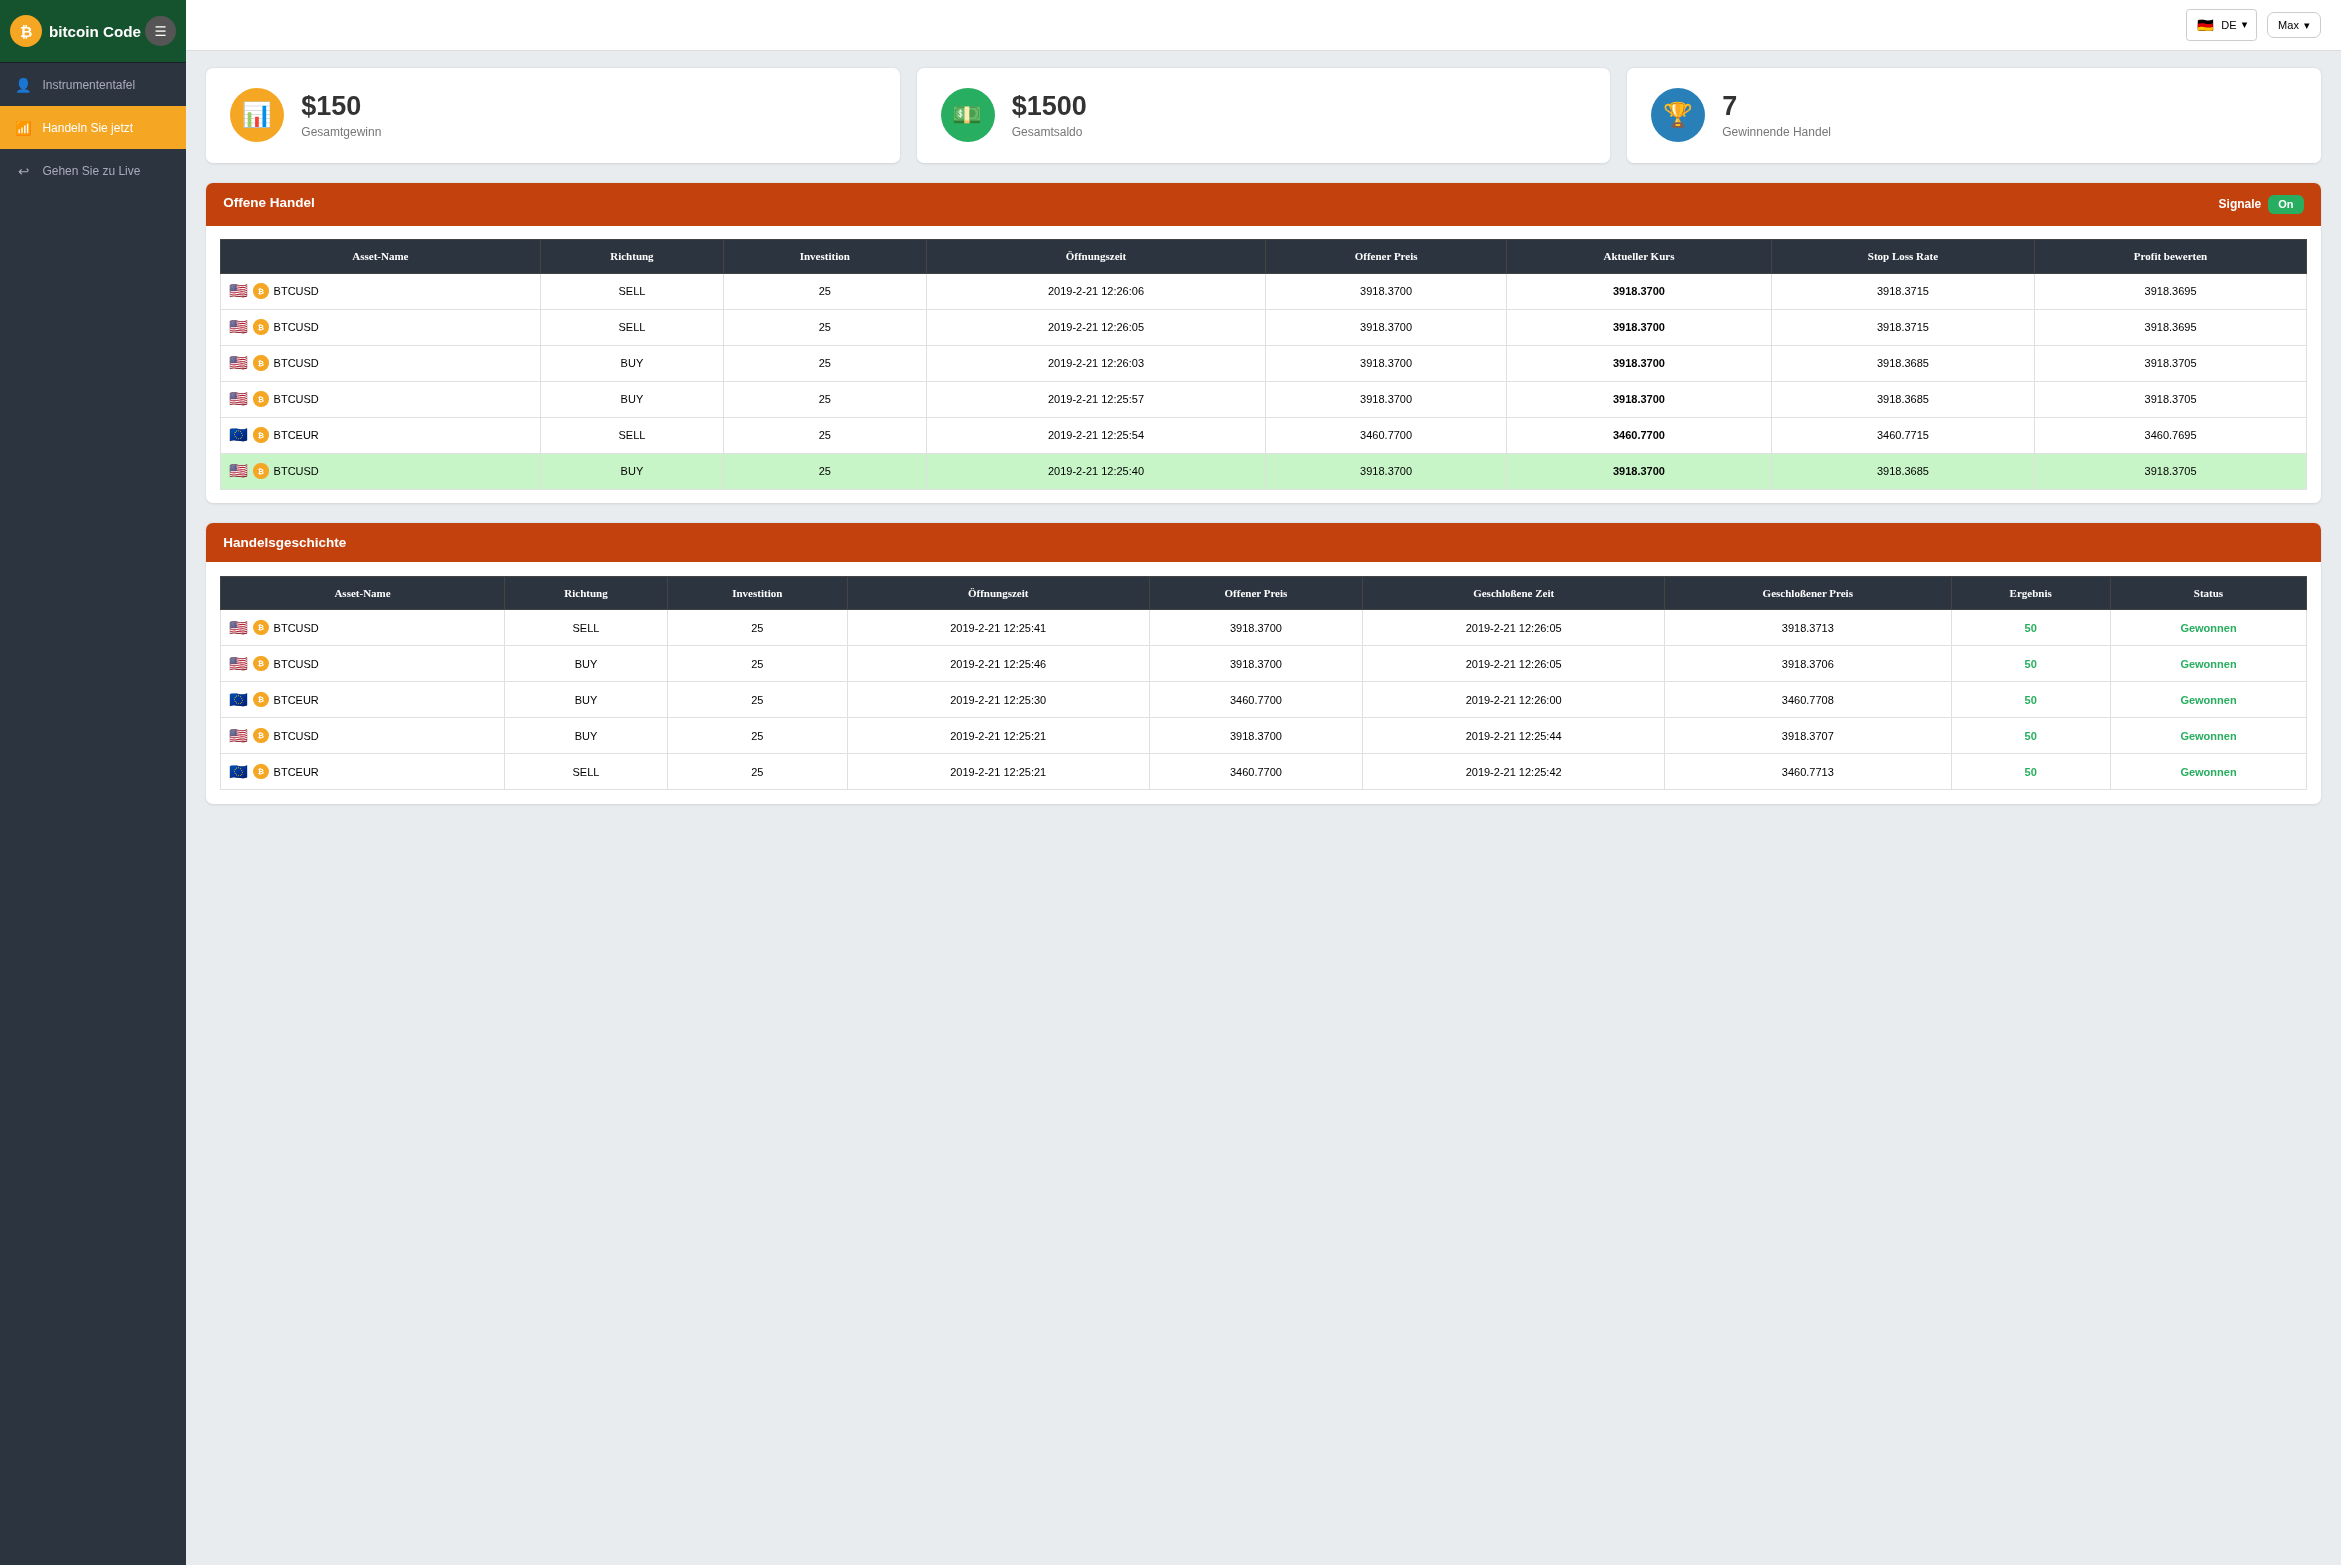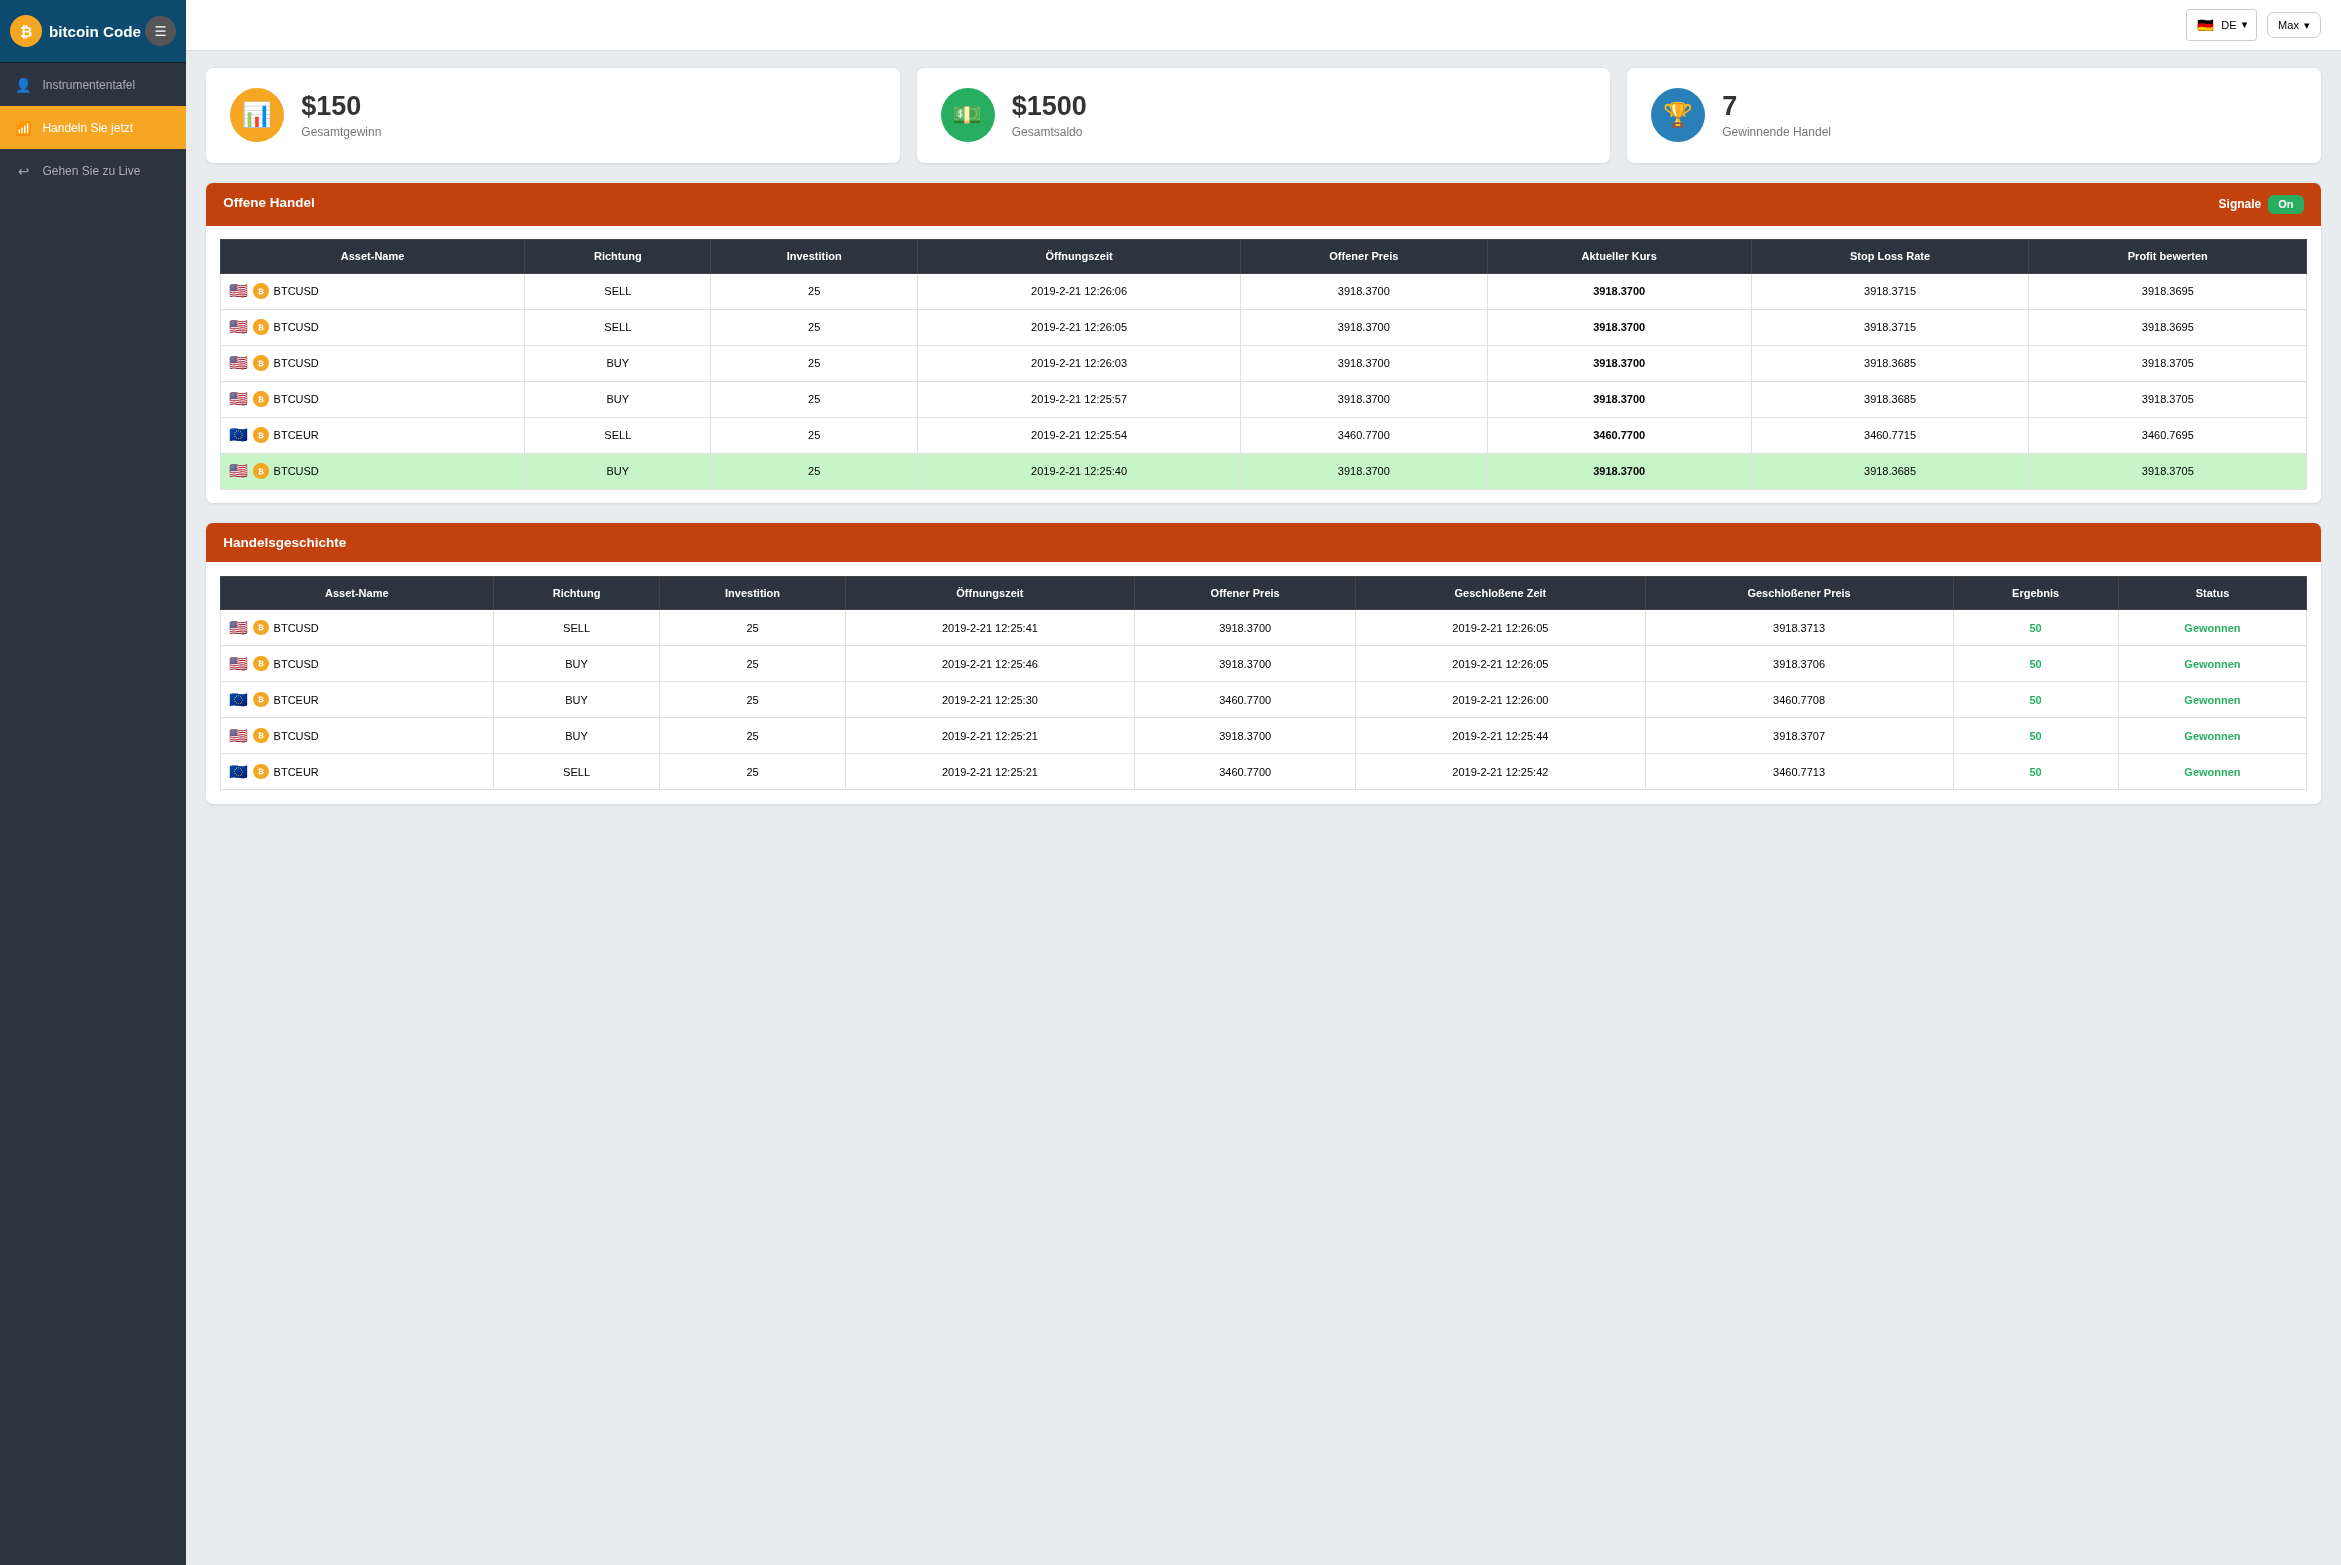--- a/index.html
+++ b/index.html
@@ -12,21 +12,21 @@
       background: #2c3440;
       display: flex;
       flex-direction: column;
       height: 100vh;
       position: relative;
     }
     #sidebar-logo {
       display: flex;
       align-items: center;
       padding: 15.2px 10.2px;
-      background: #0c4a6e;
+      background: #14532d;
       border-bottom: 0.8px solid #1a1f25;
     }
     .logo-icon {
       width: 32px; height: 32px;
       background: #f5a623;
       border-radius: 50%;
       display: flex; align-items: center; justify-content: center;
       color: white; font-weight: bold; font-size: 12px;
       margin-right: 6.8px;
       position: relative;
@@ -197,20 +197,21 @@
       border-collapse: collapse;
       font-size: 11px;
     }
     .data-table th {
       background: #2c3440;
       color: white;
       padding: 10.2px 8.5px;
       text-align: center;
       font-weight: 600;
       border: 0.8px solid #444;
+      font-family: Liberation Serif, serif;
     }
     .data-table td {
       padding: 8.5px 8.5px;
       text-align: center;
       border: 0.8px solid #e0e0e0;
       background: white;
     }
     .data-table tr.highlighted td {
       background: #c8f5c8;
     }

